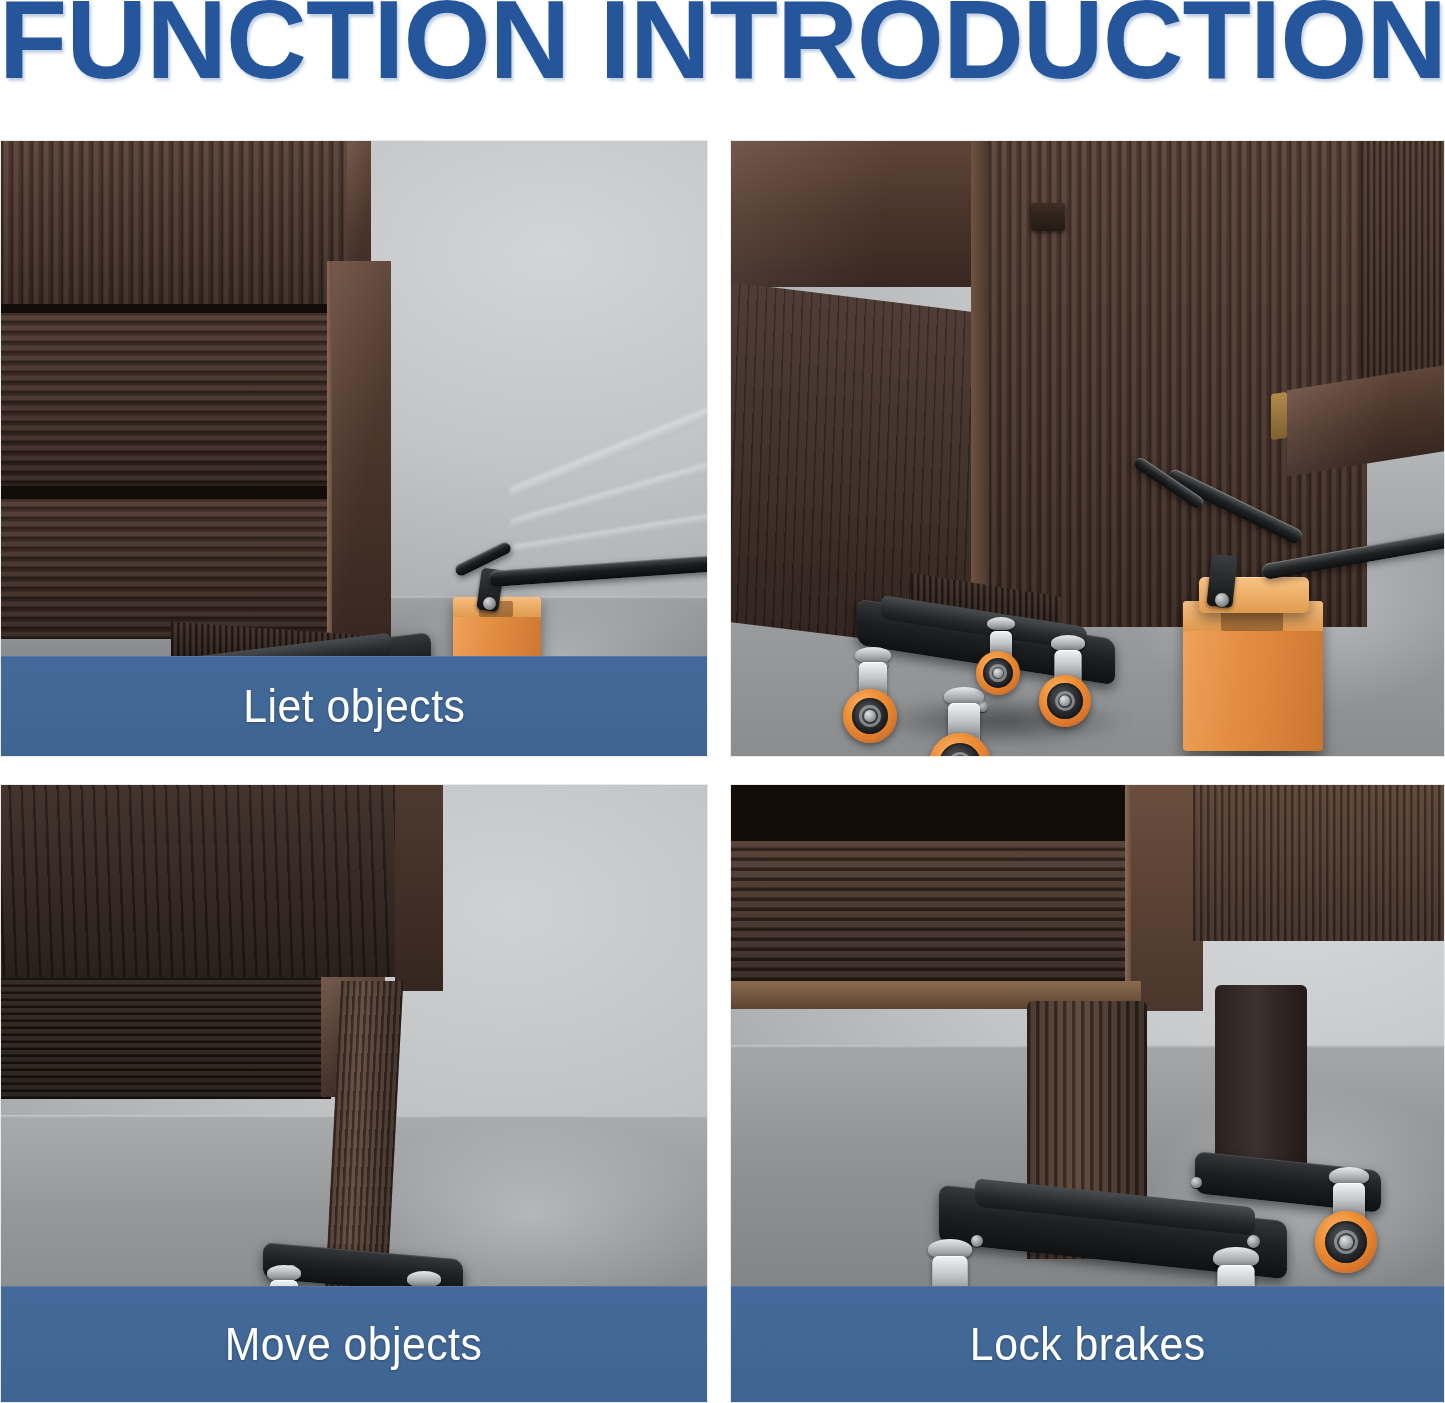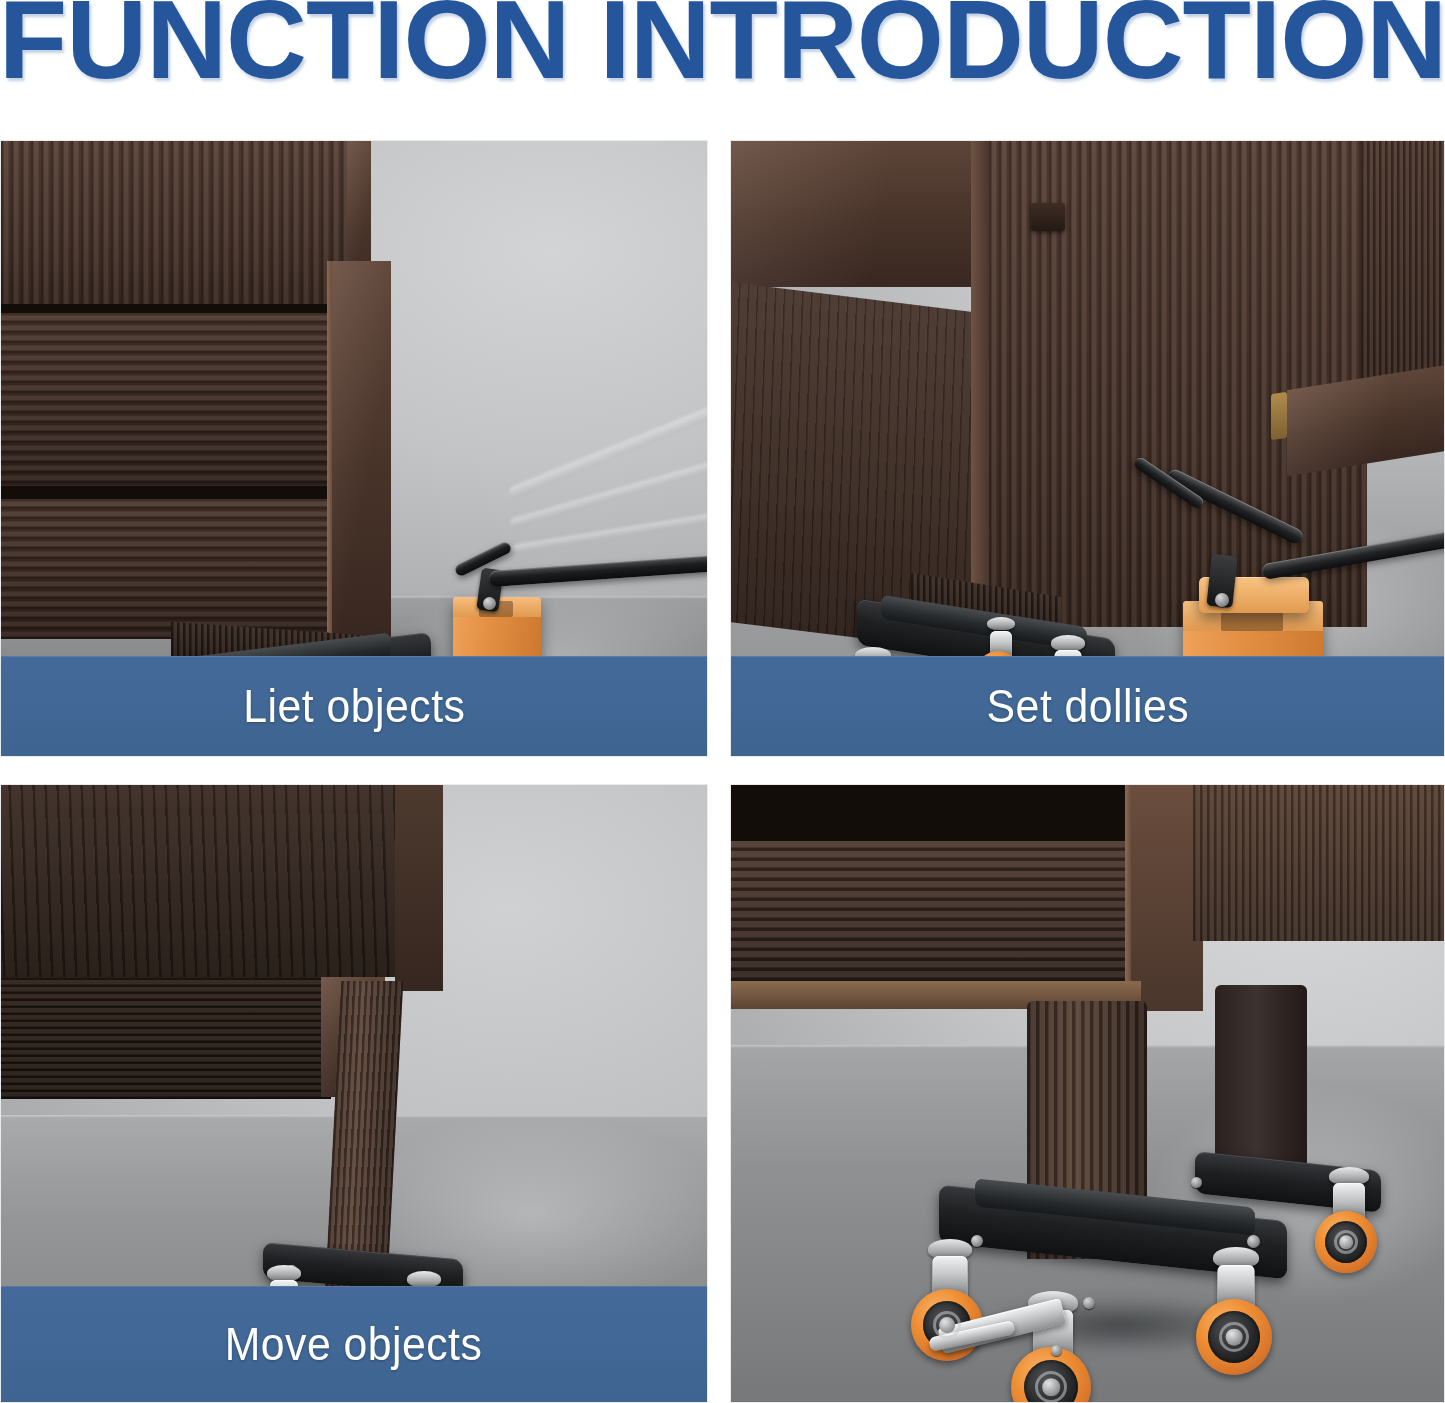--- a/index.html
+++ b/index.html
@@ -386,23 +386,20 @@
         <div class="top-face" style="height:30px;"></div>
         <div class="notch" style="left:38px;top:8px;width:62px;height:22px;"></div>
       </div>
       <div class="lifter" style="left:468px;top:436px;width:110px;height:36px;background:linear-gradient(180deg,#f9c384,#e19b50);border-radius:6px;"></div>
       <div class="lever-pivot" style="left:478px;top:414px;width:26px;height:52px;transform:rotate(6deg);"></div>
       <div class="plate-screw" style="left:484px;top:452px;width:14px;height:14px;"></div>
       <div class="handle-bar" style="left:430px;top:358px;width:148px;height:15px;transform:rotate(26deg);"></div>
       <div class="handle-bar" style="left:530px;top:406px;width:200px;height:16px;transform:rotate(-10deg);"></div>
       <div class="handle-bar" style="left:398px;top:336px;width:80px;height:12px;transform:rotate(34deg);"></div>
     </div>
-    <div class="caption">
-      <span class="caption-text" style="color: rgb(255, 255, 255);">Set dollies</span>
-    </div>
   </div>
 
   <div class="panel r2">
     <div class="photo">
       <div class="bg-studio" style="background:radial-gradient(120% 95% at 72% 20%, #cfd1d3 0%, #bfc1c3 40%, #a6a8aa 74%, #8d8f91 100%);"></div>
       <div class="floor" style="top:330px;background:linear-gradient(180deg,#a8aaac 0%,#949698 36%,#7e8082 100%);"></div>
       <div class="bg-floorline" style="top:330px;"></div>
       <div class="floor-sheen" style="left:330px;top:330px;width:400px;height:200px;"></div>
 
       <div class="wood grainy" style="left:-10px;top:-4px;width:450px;height:196px;background:repeating-linear-gradient(88deg,rgba(0,0,0,.26) 0px,rgba(0,0,0,.26) 2px,rgba(255,255,255,.035) 3px,rgba(255,255,255,.035) 12px),linear-gradient(180deg,#3d2e26,#2b1f19 70%,#221913);"></div>
@@ -522,15 +519,18 @@
         <div class="fork" style="top:13px;width:40px;height:54px;"></div>
         <div class="wheel" style="left:4px;top:50px;width:80px;height:80px;">
           <div class="rim"></div>
             <div class="hubcap"></div>
         </div>
       </div>
       <div class="brake" style="left:208px;top:528px;width:126px;height:26px;transform:rotate(-14deg);"></div>
       <div class="brake" style="left:198px;top:544px;width:86px;height:14px;transform:rotate(-12deg);border-radius:6px;"></div>
       <div class="plate-screw" style="left:320px;top:560px;width:11px;height:11px;"></div>
     </div>
+    <div class="caption">
+      <span class="caption-text" style="color: rgb(255, 255, 255);">Lock brakes</span>
+    </div>
   </div>
 
 </div>
 
 </body></html>

